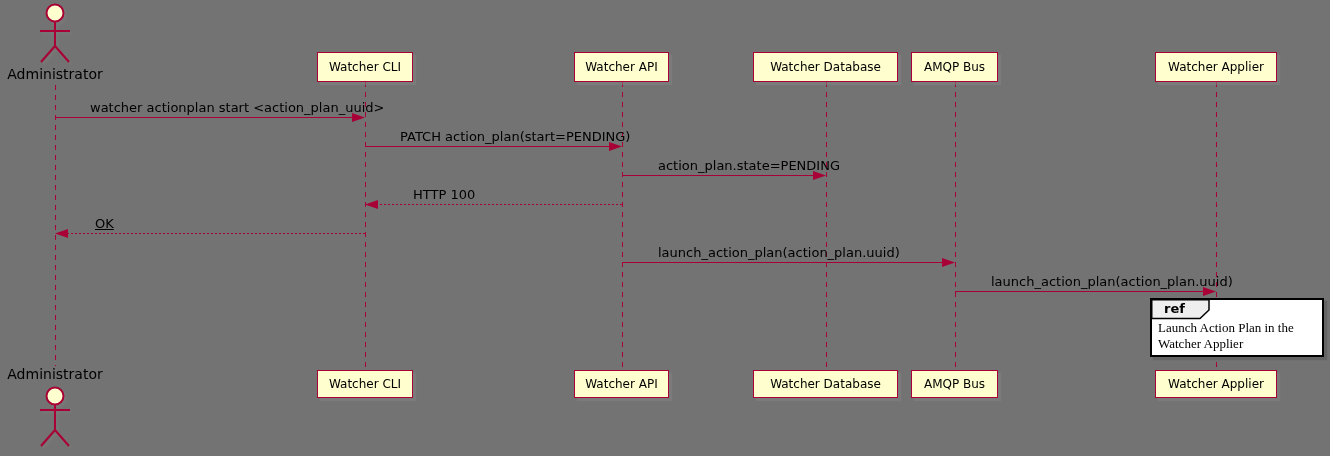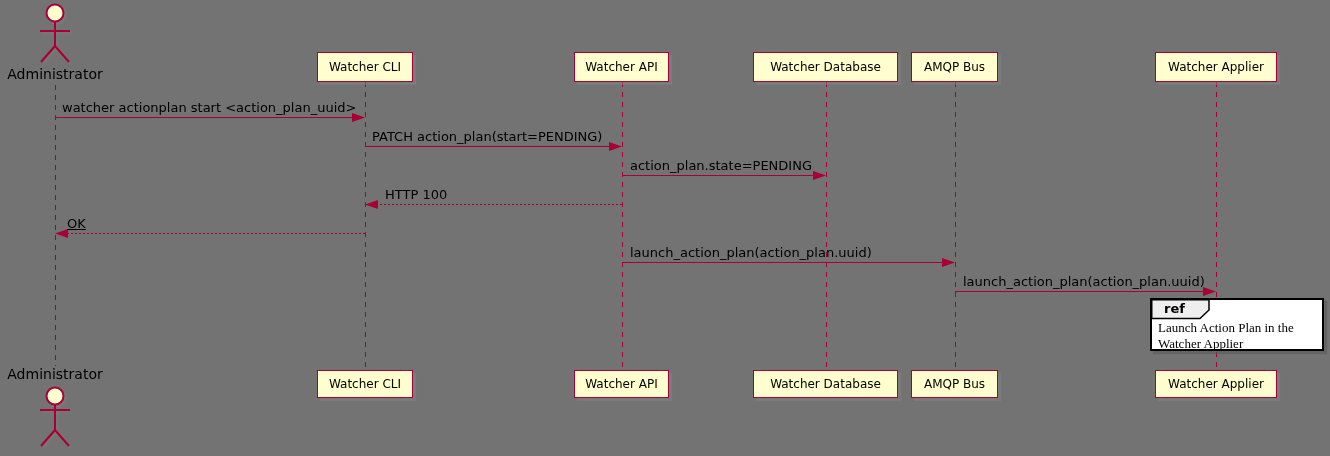--- a/index.html
+++ b/index.html
@@ -46,27 +46,28 @@
     position: absolute;
     filter: drop-shadow(2.5px 2.5px 1px rgba(130,130,130,0.45));
   }
   .msg-label {
     position: absolute;
     font-size: 13px;
     height: 16px;
     line-height: 16px;
     color: #000;
     white-space: nowrap;
+    margin-left: 28px;
   }
   #ref-box {
     position: absolute;
     left: 1150px;
     top: 298px;
     width: 174px;
-    height: 53px;
+    height: 59px;
     background: #ffffff;
     border: 2px solid #000000;
     box-shadow: 3px 3px 1px rgba(90,90,90,0.6);
     box-sizing: border-box;
   }
   #ref-tab-shape { position: absolute; left: -1px; top: -1px; }
   #ref-tab-label {
     position: absolute;
     left: 12px; top: 1px;
     font-size: 13px;

